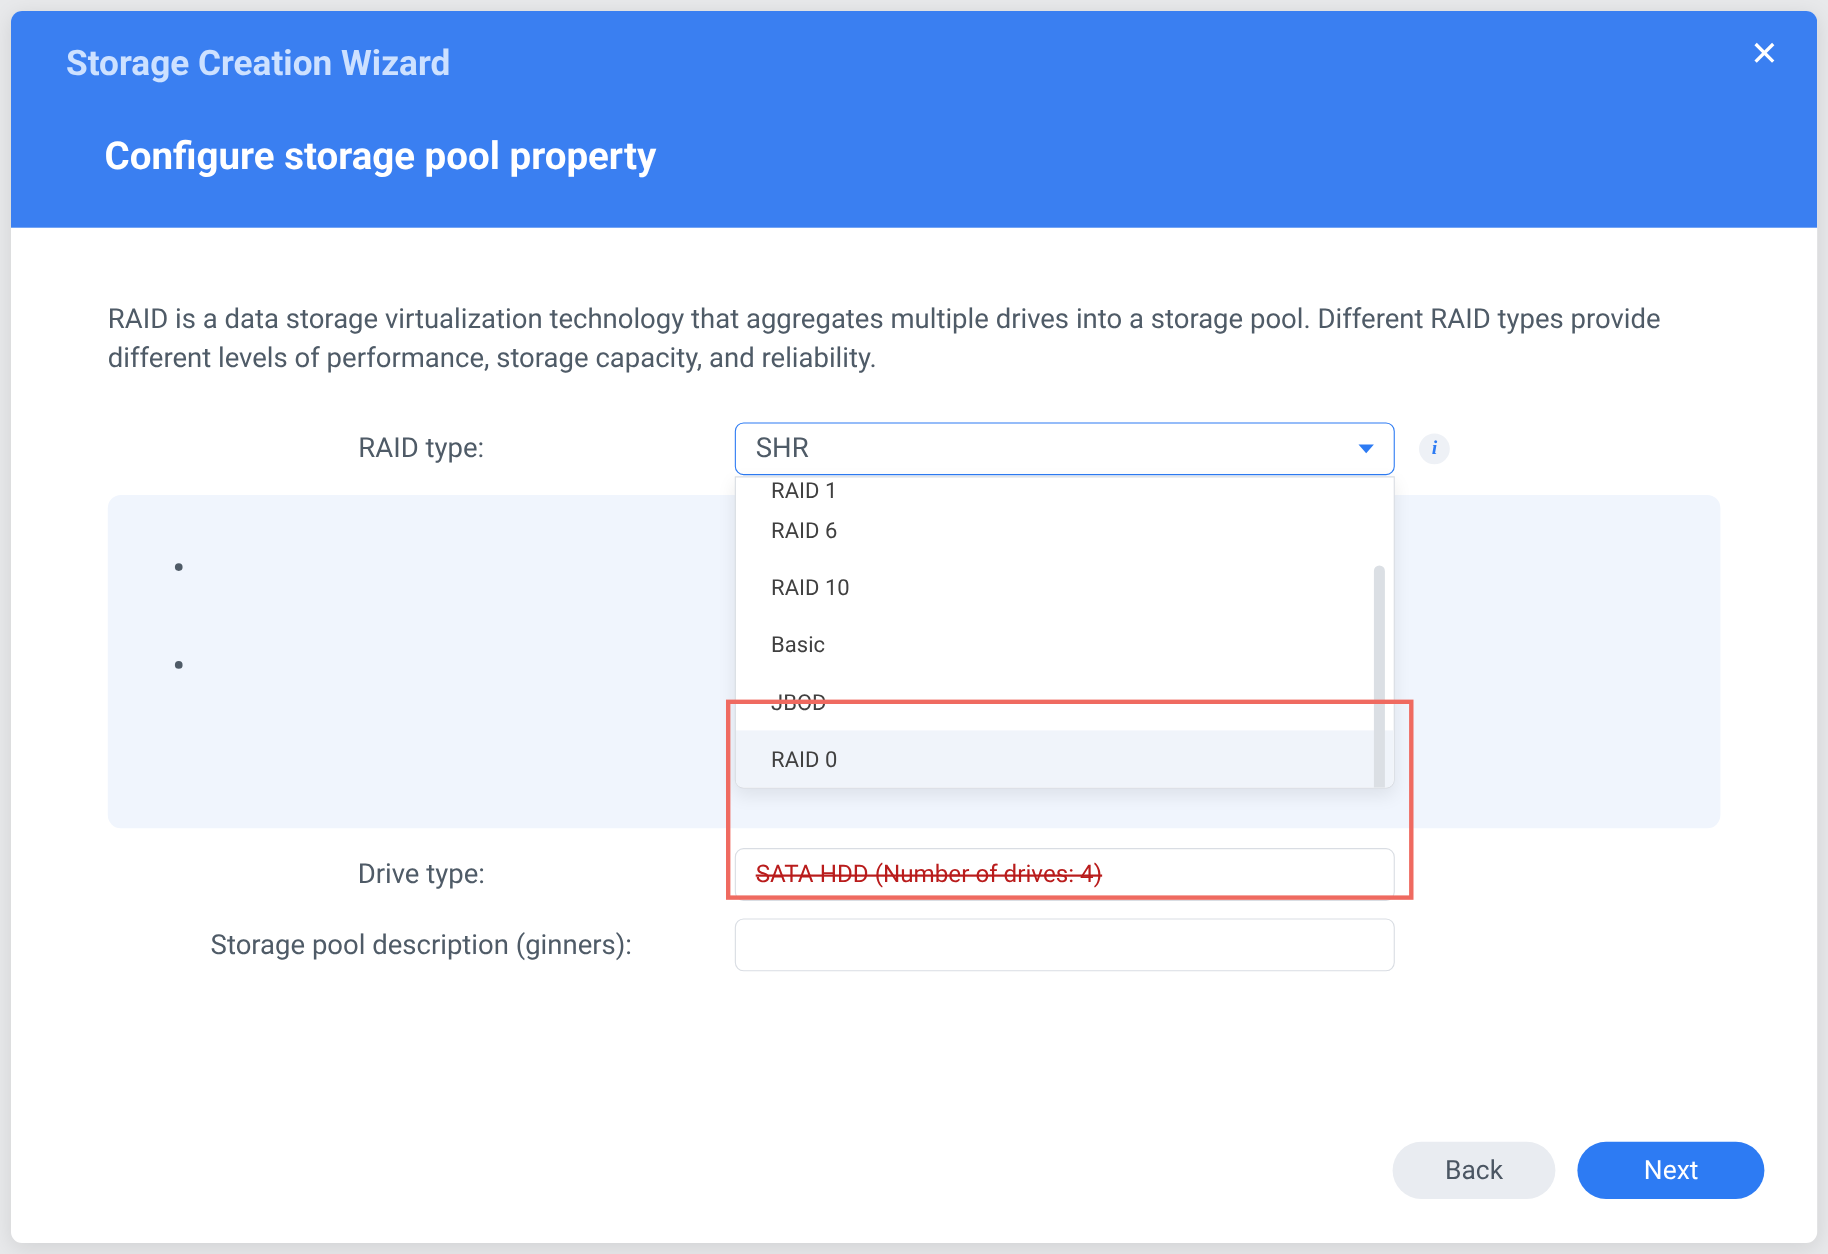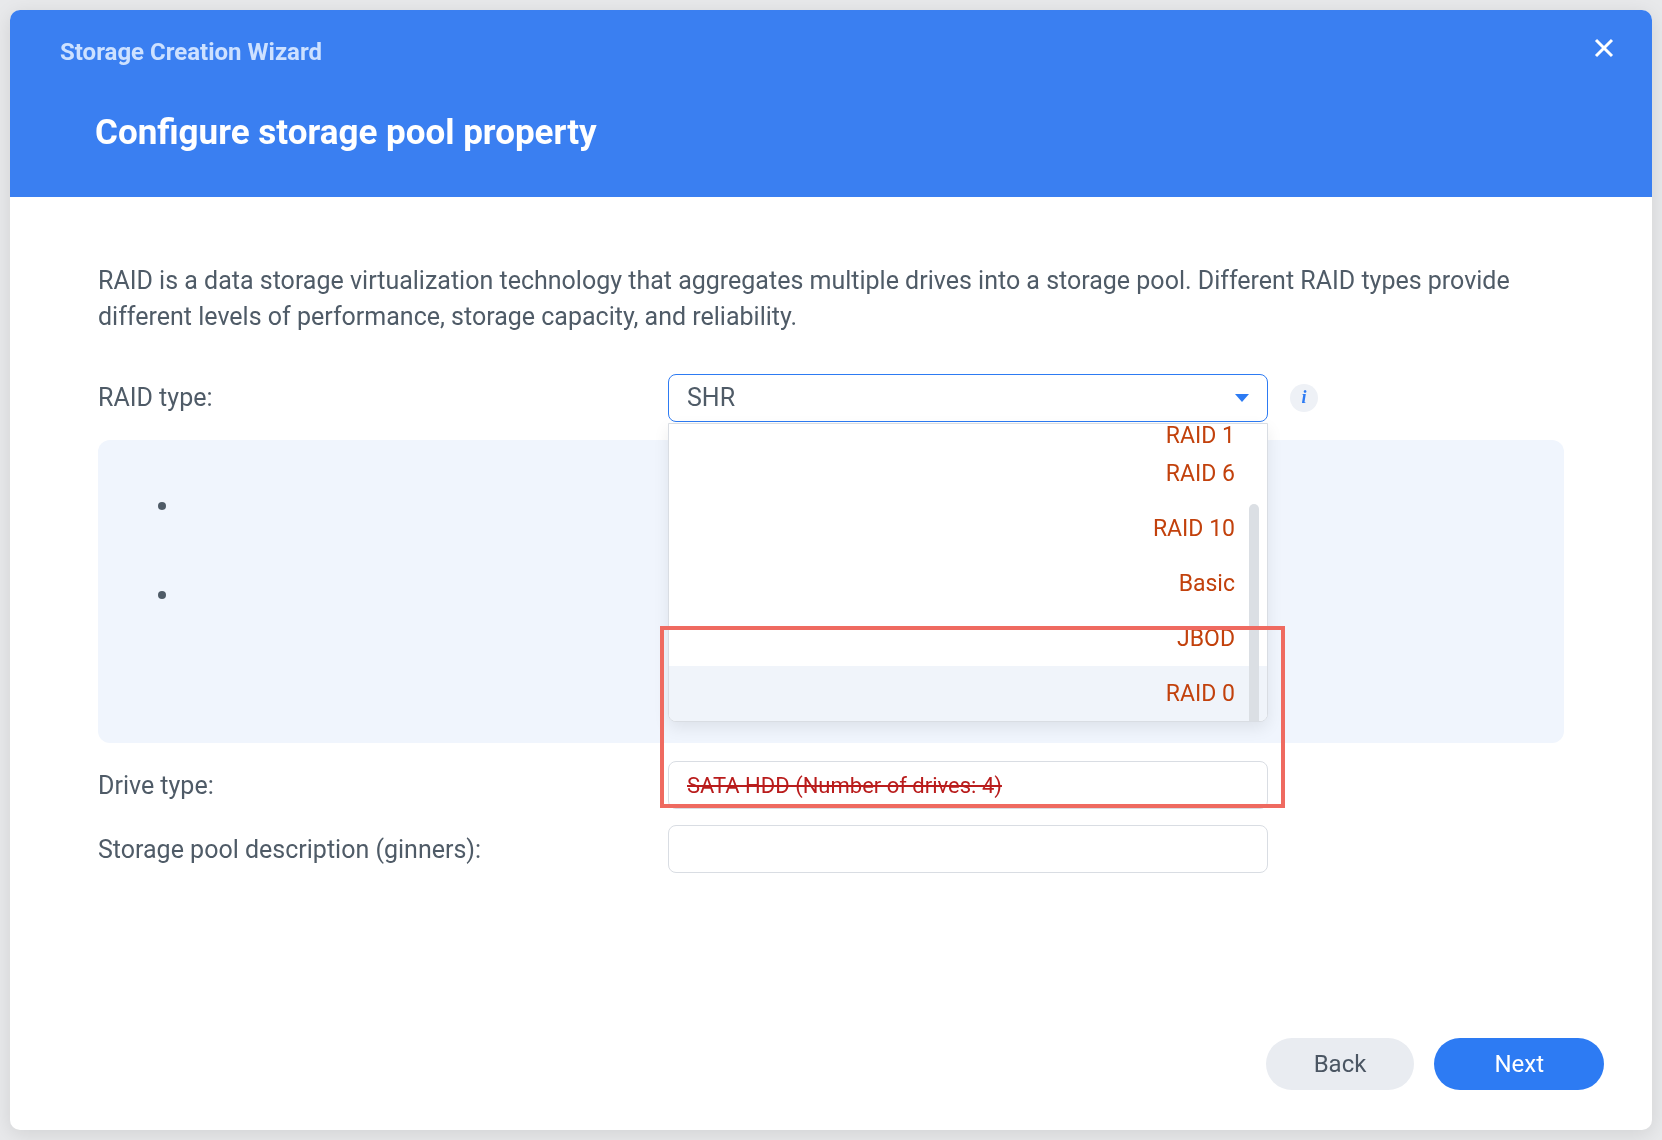--- a/index.html
+++ b/index.html
@@ -30,21 +30,21 @@
     }
 
     .header {
       background: #3a7ff1;
       padding: 28px 50px 44px 50px;
       position: relative;
     }
 
     .header-title {
       color: #cde1ff;
-      font-size: 24px;
+      font-size: 32px;
       font-weight: 700;
     }
 
     .header-subtitle {
       color: #ffffff;
       font-size: 35px;
       font-weight: 700;
       margin-top: 46px;
       margin-left: 35px;
     }
@@ -80,20 +80,21 @@
     .form-row {
       display: flex;
       align-items: center;
       margin-bottom: 16px;
     }
 
     .form-label {
       width: 570px;
       color: #4f5b67;
       font-size: 25px;
+      text-align: center;
     }
 
     .select-wrapper {
       position: relative;
       flex: 0 0 600px;
     }
 
     .select-box {
       width: 600px;
       height: 48px;
@@ -224,25 +225,24 @@
       border: 1px solid #d9dde3;
       border-radius: 0 0 8px 8px;
       box-shadow: 0 6px 16px rgba(0,0,0,0.08);
       z-index: 100;
       overflow: hidden;
       padding-top: 2px;
     }
 
     .dropdown-item {
       padding: 14px 32px;
-      color: #c2410c;
-      font-size: 23px;
-      cursor: pointer;
-      position: relative;
-      text-align: right;
+      color: #404040;
+      font-size: 20px;
+      cursor: pointer;
+      position: relative;
     }
 
     .dropdown-item.partial-top {
       padding-top: 0px;
       line-height: 20px;
       height: 20px;
     }
 
     .dropdown-item.hovered {
       background: #f0f4fa;

